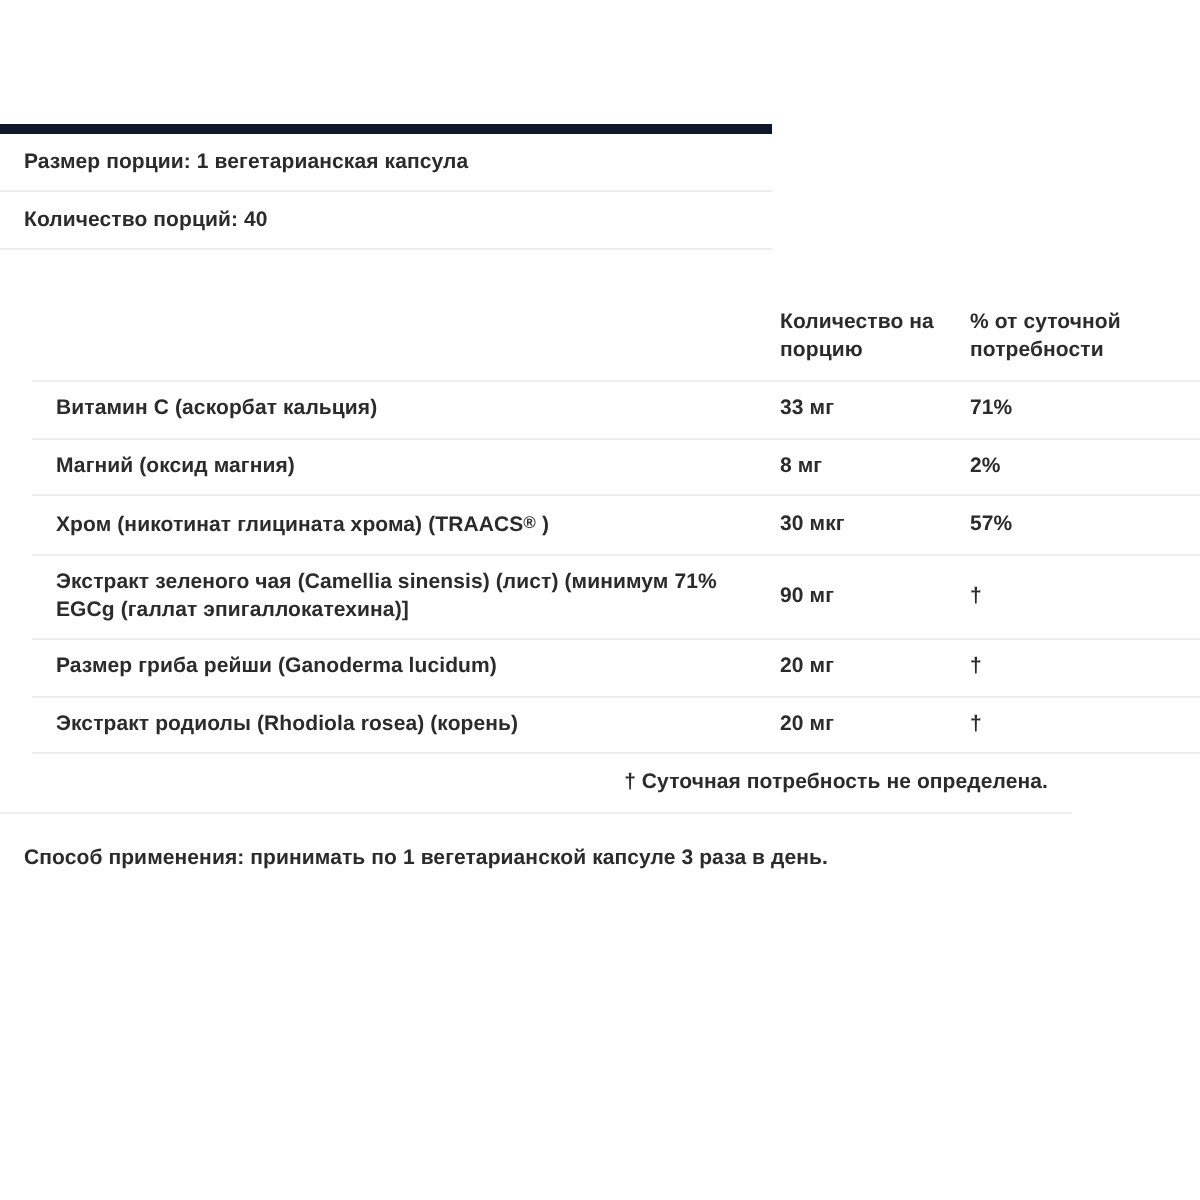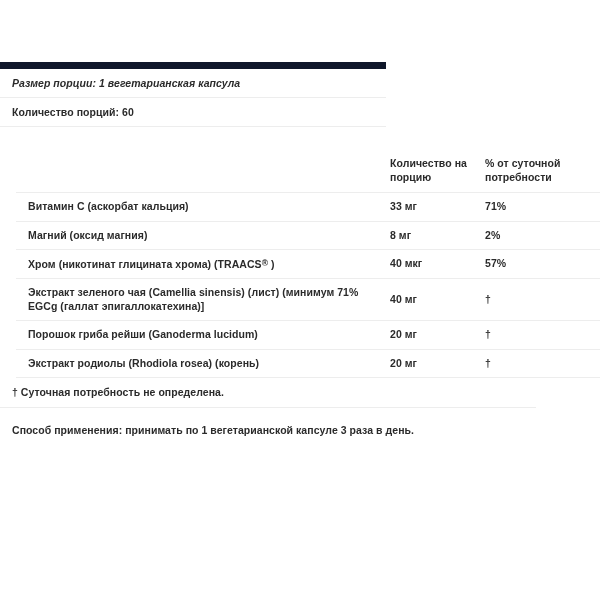--- a/index.html
+++ b/index.html
@@ -34,21 +34,21 @@
     width: 386px;
     padding: 7px 0 7px 12px;
     border-bottom: 1px solid #ededed;
     font-size: 10.5px;
     font-weight: 700;
     line-height: 14px;
     letter-spacing: 0.05px;
     color: #2b2b2b;
     white-space: nowrap;
   }
-  .serving-row.first { border-top: 7px solid #0f172a; font-style: italic; }
+  .serving-row.first { border-top: 5px solid #0f172a; }
 
   
   .supp-table {
     width: 600px;
     margin-top: 24px;
     border-collapse: collapse;
     table-layout: fixed;
     margin-left: 16px;
   }
 
@@ -99,20 +99,21 @@
   
   .footnote {
     width: 536px;
     padding: 7px 12px 8px 12px;
     border-bottom: 1px solid #ededed;
     font-size: 10.5px;
     font-weight: 700;
     line-height: 14px;
     letter-spacing: 0.05px;
     color: #2b2b2b;
+    text-align: right;
   }
 
   
   .notes { padding: 14px 12px 0 12px; }
 
   .note {
     font-size: 10.5px;
     font-weight: 700;
     line-height: 16.5px;
     letter-spacing: 0.05px;
@@ -122,21 +123,21 @@
   }
   .note:last-child { margin-bottom: 0; }
 </style>
 </head>
 <body>
 
 <div id="label">
 
   <div class="serving-block">
     <div class="serving-row first">Размер порции: 1 вегетарианская капсула</div>
-    <div class="serving-row">Количество порций: 60</div>
+    <div class="serving-row">Количество порций: 40</div>
   </div>
 
   <table class="supp-table">
     <colgroup>
       <col class="c-name">
       <col class="c-amount">
       <col class="c-dv">
     </colgroup>
     <thead>
       <tr>
@@ -151,30 +152,30 @@
           <td class="amount">33 мг</td>
           <td>71%</td>
         </tr>
         <tr>
           <td>Магний (оксид магния)</td>
           <td class="amount">8 мг</td>
           <td>2%</td>
         </tr>
         <tr>
           <td>Хром (никотинат глицината хрома) (TRAACS<span class="reg">®</span> )</td>
-          <td class="amount">40 мкг</td>
+          <td class="amount">30 мкг</td>
           <td>57%</td>
         </tr>
         <tr>
           <td>Экстракт зеленого чая (Camellia sinensis) (лист) (минимум 71% EGCg (галлат эпигаллокатехина)]</td>
-          <td class="amount">40 мг</td>
+          <td class="amount">90 мг</td>
           <td class="dagger-cell">†</td>
         </tr>
         <tr>
-          <td>Порошок гриба рейши (Ganoderma lucidum)</td>
+          <td>Размер гриба рейши (Ganoderma lucidum)</td>
           <td class="amount">20 мг</td>
           <td class="dagger-cell">†</td>
         </tr>
         <tr>
           <td>Экстракт родиолы (Rhodiola rosea) (корень)</td>
           <td class="amount">20 мг</td>
           <td class="dagger-cell">†</td>
         </tr>
       </tbody>
   </table>

